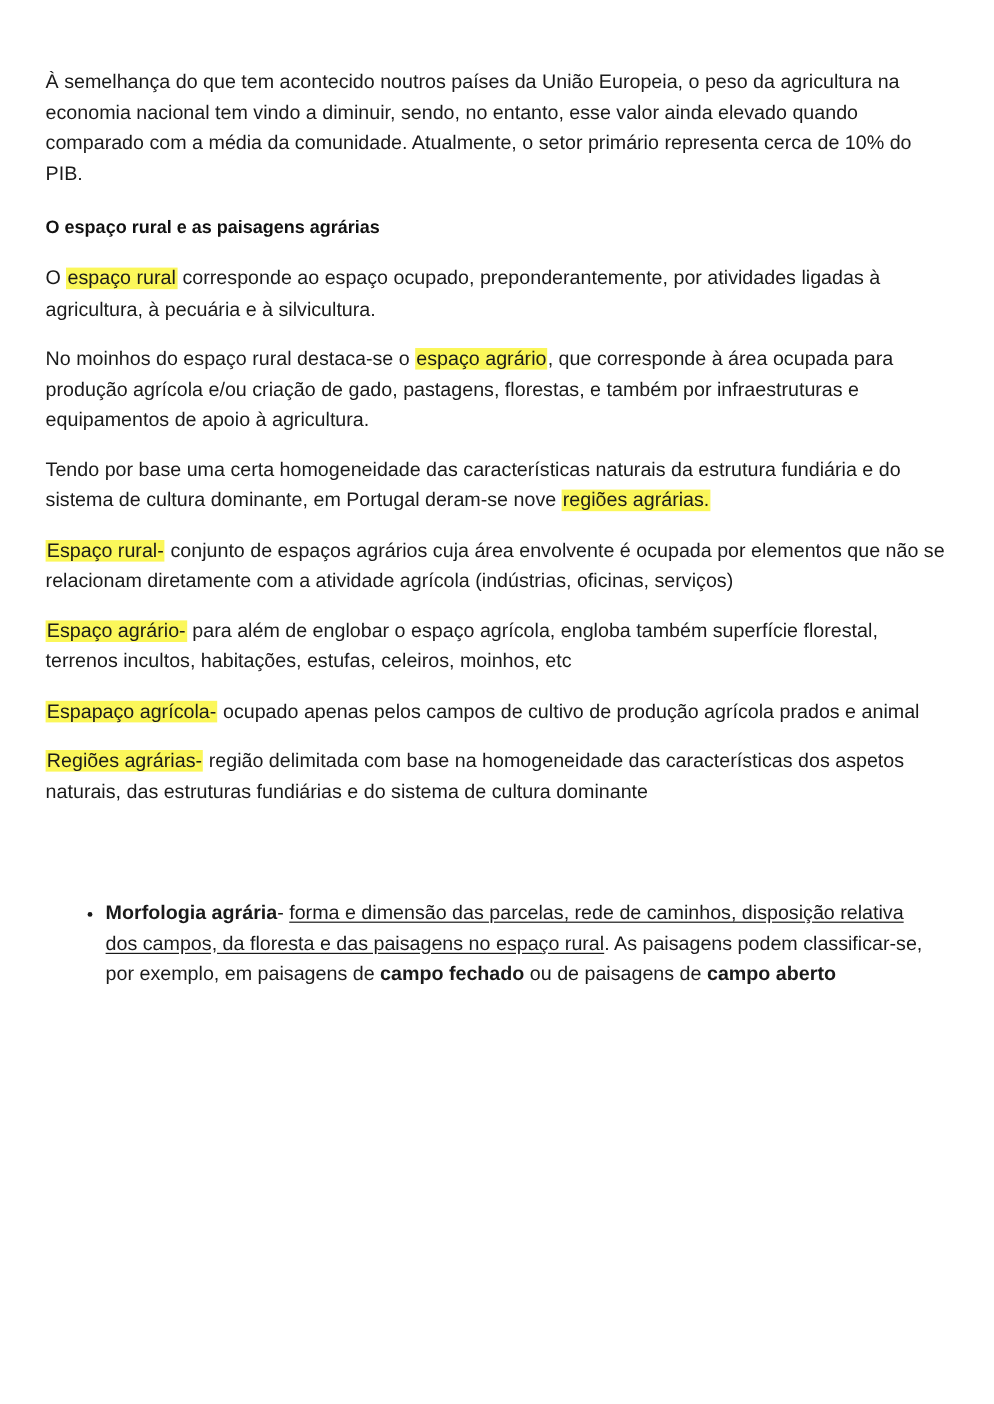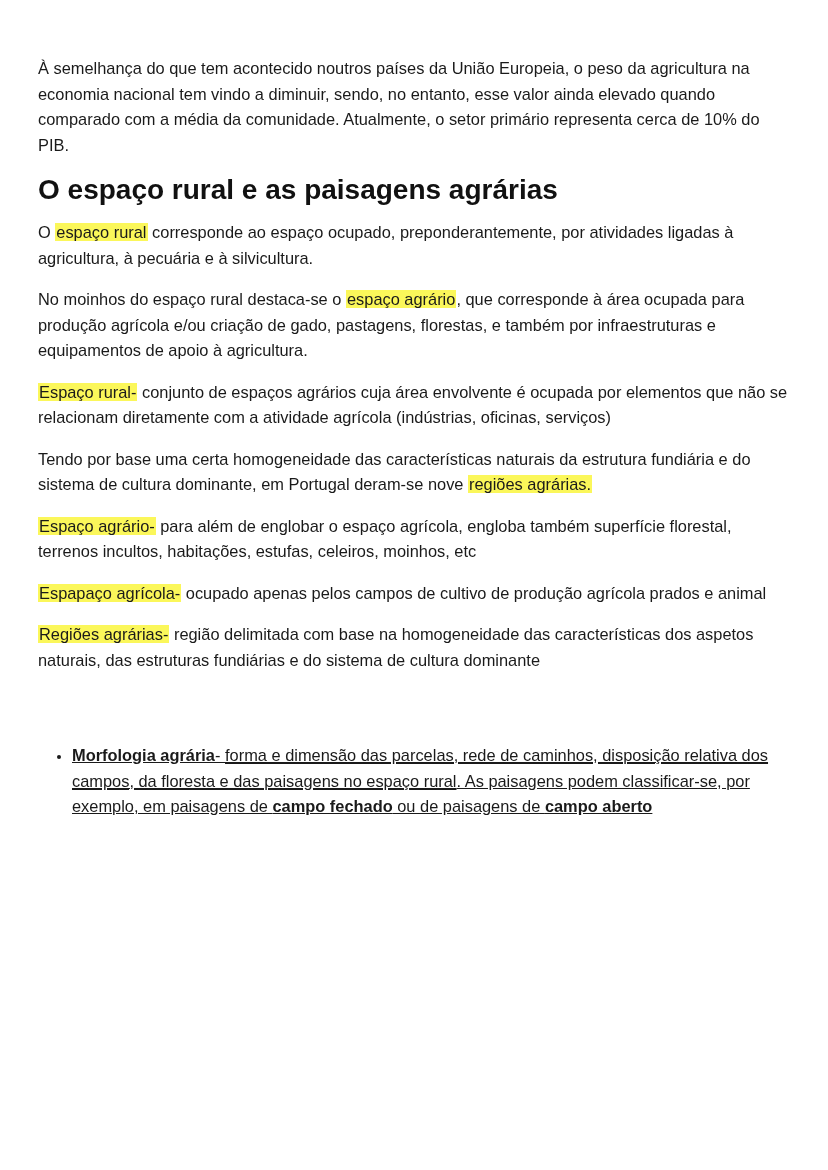--- a/index.html
+++ b/index.html
@@ -7,51 +7,51 @@
   .page {
     position: relative;
     padding: 56px 38px 0 38px;
     font-family: "Liberation Sans", "DejaVu Sans", sans-serif;
     font-size: 16.4px;
     line-height: 25.5px;
     color: #1a1a1a;
   }
   p { margin: 0 0 16px 0; }
   h2 {
-    font-size: 28px;
+    font-size: 15px;
     font-weight: bold;
     margin: 18px 0 16px 0;
     line-height: 28px;
     color: #111;
   }
   .hl { background: #fbf75a; padding: 0 1px; }
   .gap { height: 44px; }
   ul { margin: 10px 0 0 0; padding-left: 34px; }
-  li { margin: 0; text-decoration: underline; }
+  li { margin: 16px; }
   li::marker { font-size: 14px; }
   b { font-weight: bold; }
   u { text-decoration: underline; text-underline-offset: 2px; }
 </style>
 </head>
 <body>
 
 <div class="page">
 
   <p>À semelhança do que tem acontecido noutros países da União Europeia, o peso da agricultura na economia nacional tem vindo a diminuir, sendo, no entanto, esse valor ainda elevado quando comparado com a média da comunidade. Atualmente, o setor primário representa cerca de 10% do PIB.</p>
 
   <h2>O espaço rural e as paisagens agrárias</h2>
 
   <p><span>O </span><span class="hl">espaço rural</span><span> corresponde ao espaço ocupado, preponderantemente, por atividades ligadas à agricultura, à pecuária e à silvicultura.</span></p>
 
   <p><span>No moinhos do espaço rural destaca-se o </span><span class="hl">espaço agrário</span><span>, que corresponde à área ocupada para produção agrícola e/ou criação de gado, pastagens, florestas, e também por infraestruturas e equipamentos de apoio à agricultura.</span></p>
 
 
+  <p><span>Tendo por base uma certa homogeneidade das características naturais da estrutura fundiária e do sistema de cultura dominante, em Portugal deram-se nove </span><span class="hl">regiões agrárias.</span><span></span></p>
+
   <p><span class="hl">Espaço rural-</span><span> conjunto de espaços agrários cuja área envolvente é ocupada por elementos que não se relacionam diretamente com a atividade agrícola (indústrias, oficinas, serviços)</span></p>
-
-  <p><span>Tendo por base uma certa homogeneidade das características naturais da estrutura fundiária e do sistema de cultura dominante, em Portugal deram-se nove </span><span class="hl">regiões agrárias.</span><span></span></p>
 
   <p><span class="hl">Espaço agrário-</span><span> para além de englobar o espaço agrícola, engloba também superfície florestal, terrenos incultos, habitações, estufas, celeiros, moinhos, etc</span></p>
 
   <p><span class="hl">Espapaço agrícola-</span><span> ocupado apenas pelos campos de cultivo de produção agrícola prados e animal</span></p>
 
   <p><span class="hl">Regiões agrárias-</span><span> região delimitada com base na homogeneidade das características dos aspetos naturais, das estruturas fundiárias e do sistema de cultura dominante</span></p>
 
   <div class="gap"></div>
 
 

